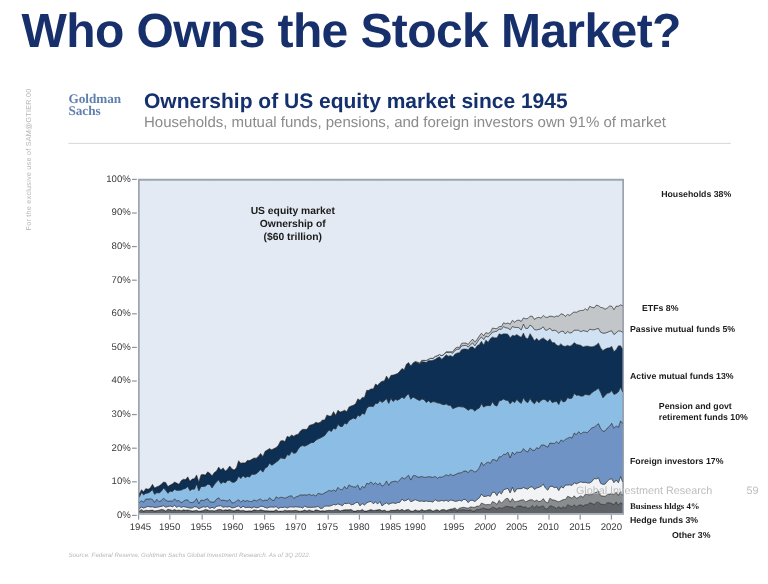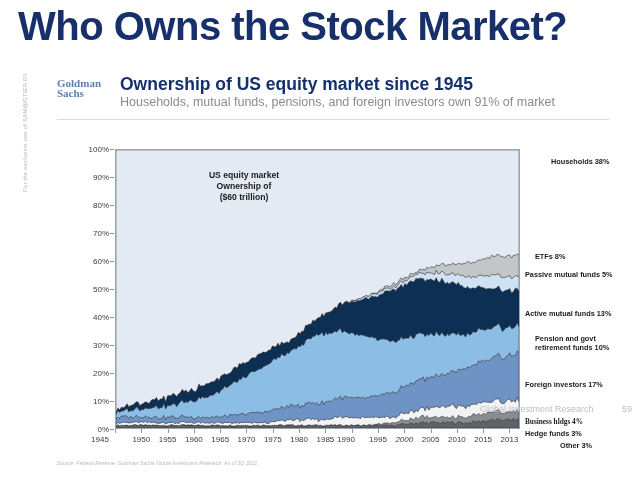--- a/index.html
+++ b/index.html
@@ -135,21 +135,21 @@
         <div class="ylab" style="top: 91px;">70%</div>
         <div class="ytick" style="top: 91px;"></div>
         <div class="ylab" style="top: 63px;">80%</div>
         <div class="ytick" style="top: 63px;"></div>
         <div class="ylab" style="top: 35px;">90%</div>
         <div class="ytick" style="top: 35px;"></div>
         <div class="ylab" style="top: 7px;">100%</div>
         <div class="ytick" style="top: 7px;"></div>
       </div>
     <div id="axis-x">
-        <div class="xlab" style="left: 43px; text-align: right;">1945</div>
+        <div class="xlab" style="left: 60px; text-align: right;">1945</div>
         <div class="xtick" style="left: 58px;"></div>
         <div class="xlab" style="left: 84.2987px;">1950</div>
         <div class="xtick" style="left: 84.2987px;"></div>
         <div class="xlab" style="left: 110.597px;">1955</div>
         <div class="xtick" style="left: 110.597px;"></div>
         <div class="xlab" style="left: 136.896px;">1960</div>
         <div class="xtick" style="left: 136.896px;"></div>
         <div class="xlab" style="left: 163.195px;">1965</div>
         <div class="xtick" style="left: 163.195px;"></div>
         <div class="xlab" style="left: 189.494px;">1970</div>
@@ -165,36 +165,36 @@
         <div class="xlab" style="left: 320.987px;">1995</div>
         <div class="xtick" style="left: 320.987px;"></div>
         <div class="xlab" style="left: 347.286px; font-style: italic;">2000</div>
         <div class="xtick" style="left: 347.286px;"></div>
         <div class="xlab" style="left: 373.584px;">2005</div>
         <div class="xtick" style="left: 373.584px;"></div>
         <div class="xlab" style="left: 399.883px;">2010</div>
         <div class="xtick" style="left: 399.883px;"></div>
         <div class="xlab" style="left: 426.182px;">2015</div>
         <div class="xtick" style="left: 426.182px;"></div>
-        <div class="xlab" style="left: 452.481px;">2013</div>
+        <div class="xlab" style="left: 452.481px;">2020</div>
         <div class="xtick" style="left: 452.481px;"></div>
       </div>
 
     <div id="plot-note">
       <div>US equity market</div>
       <div>Ownership of</div>
       <div>($60 trillion)</div>
     </div>
 
     <div id="callouts">
         <div class="callout" style="left: 475px; top: 15px; padding-left: 19px;">Households 38%</div>
         <div class="callout" style="left: 478px; top: 110px;">ETFs 8%</div>
         <div class="callout" style="left: 468px; top: 128px;">Passive mutual funds 5%</div>
         <div class="callout" style="left: 468px; top: 147px; margin-top: 20px;">Active mutual funds 13%</div>
-        <div class="callout" style="left: 478px; top: 192px;">
+        <div class="callout" style="left: 492px; top: 192px;">
           <div>Pension and govt</div>
           <div>retirement funds 10%</div>
         </div>
         <div class="callout" style="left: 468px; top: 238px;">Foreign investors 17%</div>
         <div class="callout" style="left: 468px; top: 275px; font-family: Liberation Serif, serif;">Business hldgs 4%</div>
         <div class="callout" style="left: 468px; top: 287px;">Hedge funds 3%</div>
         <div class="callout" style="left: 468px; top: 299px; margin-left: 35px;">Other 3%</div>
       </div>
   </div>
 

